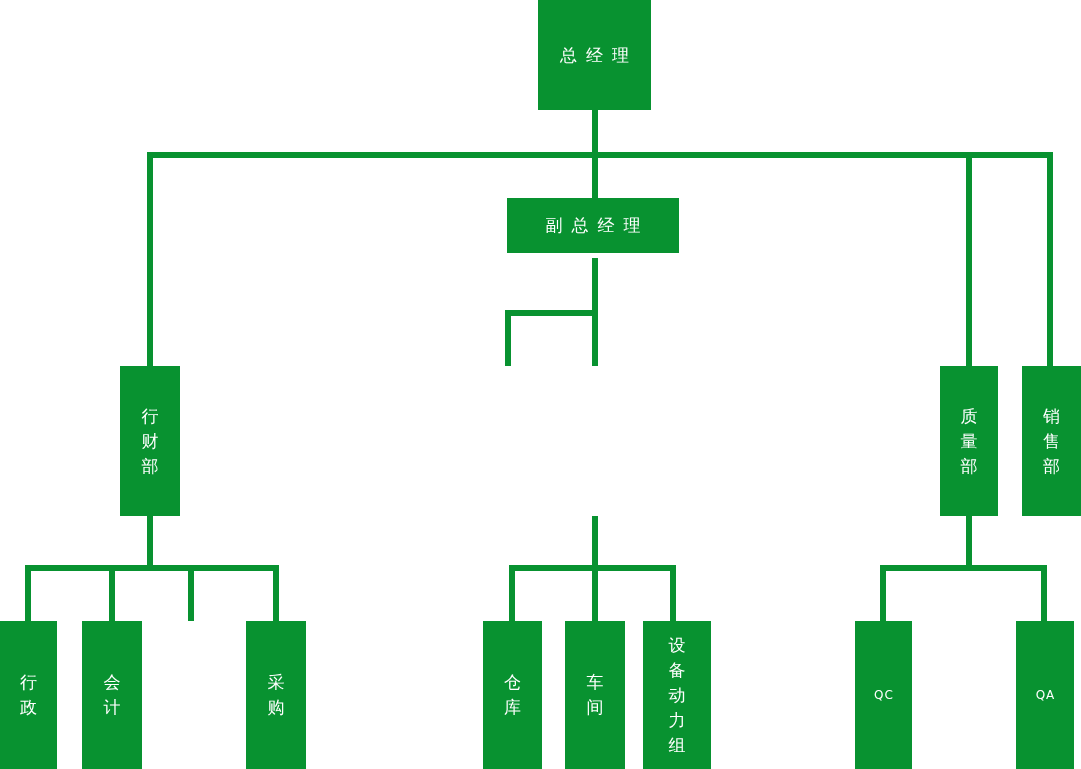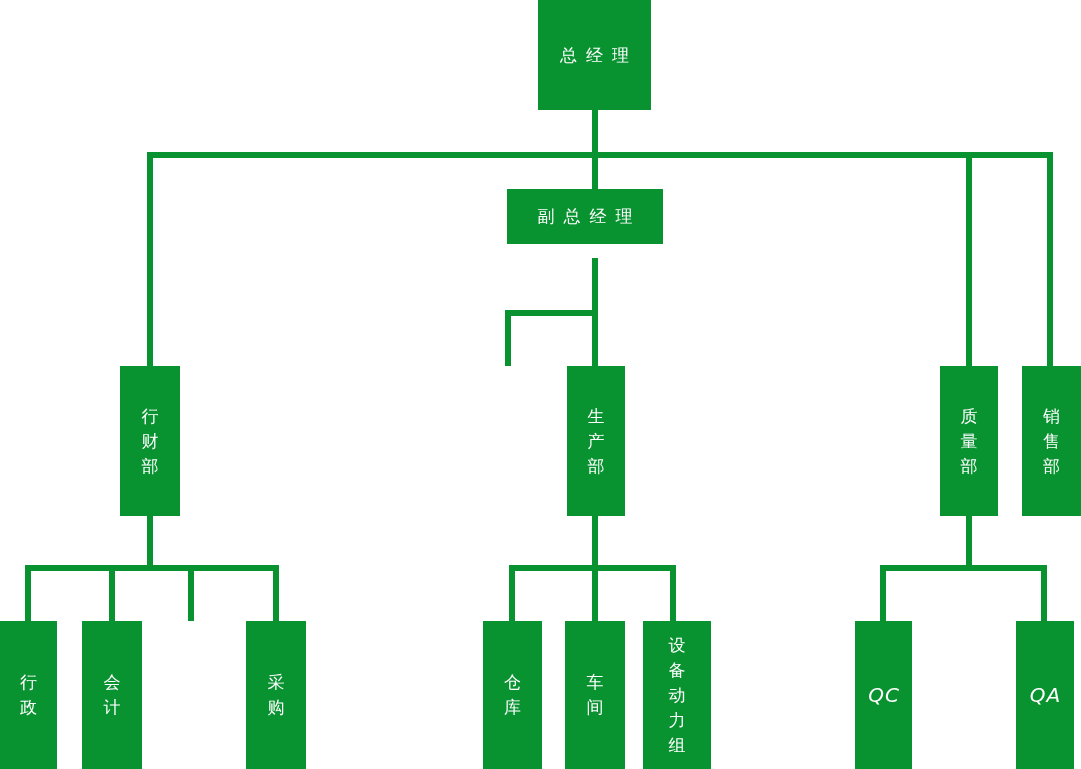--- a/index.html
+++ b/index.html
@@ -44,22 +44,21 @@
     word-break: break-all;
     text-align: center;
   }
 
   
   .lbl-lat {
     letter-spacing: 1px;
     margin-right: -1px;
     white-space: nowrap;
     text-align: center;
-    font-size: 20px;
-    font-style: italic;
+    font-size: 12px;
   }
 
   .line {
     position: absolute;
     background: var(--green);
   }
 </style>
 </head>
 <body>
 
@@ -97,29 +96,26 @@
 
   <div class="line" style="left:966px;top:516px;width:6px;height:55px"></div>
   <div class="line" style="left:880px;top:565px;width:167px;height:6px"></div>
   <div class="line" style="left:880px;top:571px;width:6px;height:50px"></div>
   <div class="line" style="left:1041px;top:571px;width:6px;height:50px"></div>
 
   <div class="node" style="left:538px;top:0;width:113px;height:110px">
     <span class="lbl-h">总经理</span>
   </div>
 
-  <div class="node" style="left:507px;top:189px;width:156px;height:55px">
+  <div class="node" style="left:507px;top:198px;width:172px;height:55px">
     <span class="lbl-h">副总经理</span>
   </div>
 
   <div class="node" style="left:120px;top:366px;width:60px;height:150px">
     <span class="lbl-v">行财部</span>
-  </div>
-  <div class="node" style="left:567px;top:366px;width:58px;height:150px">
-    <span class="lbl-v">生产部</span>
   </div>
   <div class="node" style="left:940px;top:366px;width:58px;height:150px">
     <span class="lbl-v">质量部</span>
   </div>
   <div class="node" style="left:1022px;top:366px;width:59px;height:150px">
     <span class="lbl-v">销售部</span>
   </div>
 
   <div class="node" style="left:0;top:621px;width:57px;height:148px">
     <span class="lbl-v">行政</span>

